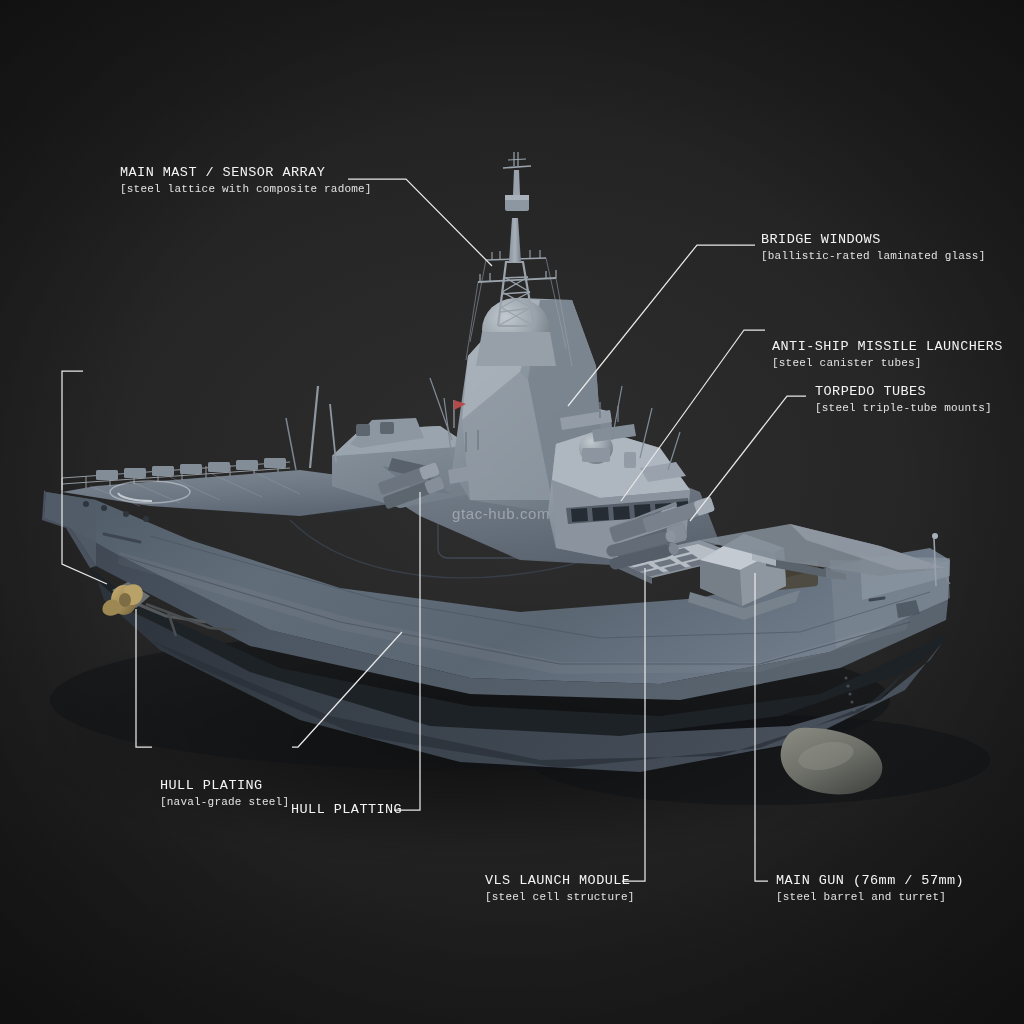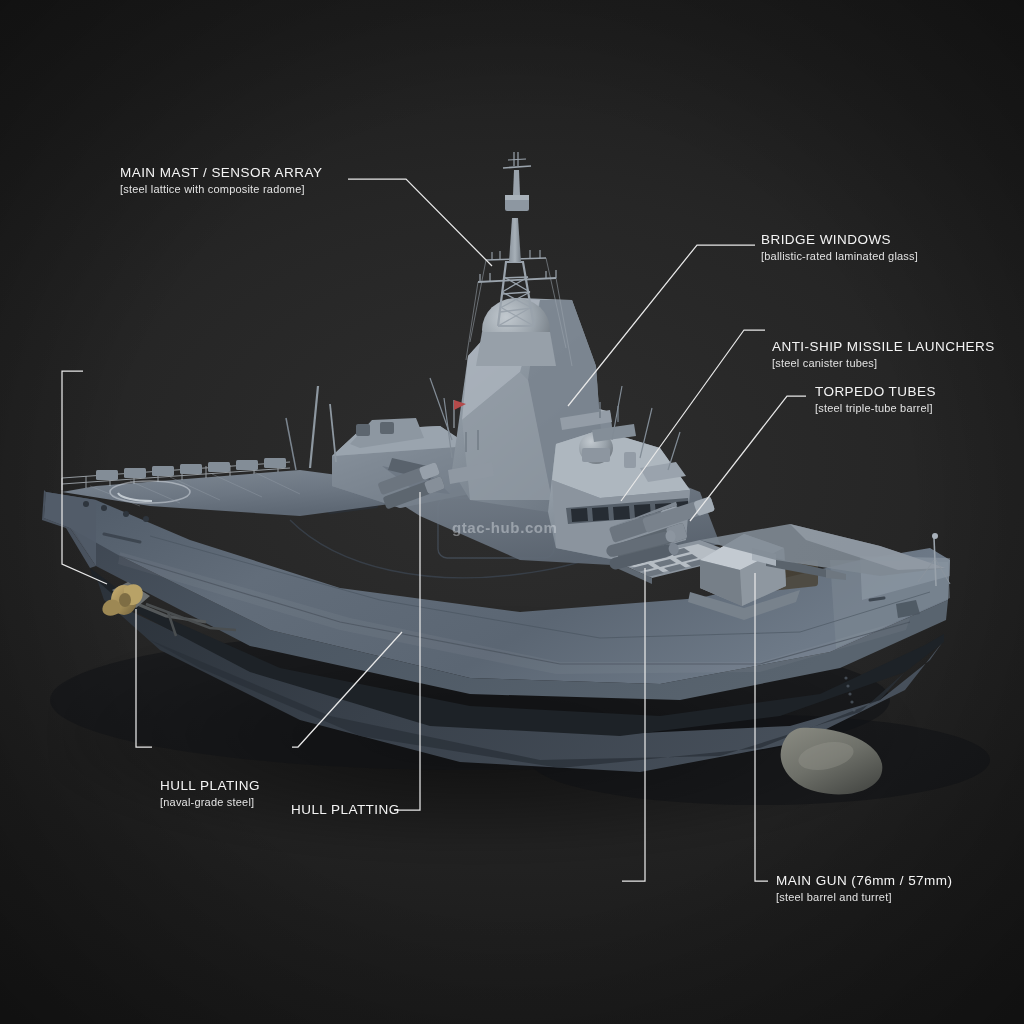--- a/index.html
+++ b/index.html
@@ -14,21 +14,21 @@
   #vignette{position:absolute;inset:0;pointer-events:none;
     background:radial-gradient(ellipse 760px 760px at 50% 50%, rgba(0,0,0,0) 52%, rgba(0,0,0,.40) 100%);}
   #floorshadow{position:absolute;left:60px;top:600px;width:900px;height:300px;pointer-events:none;
     background:radial-gradient(ellipse 440px 120px at 46% 45%, rgba(0,0,0,.62) 0%, rgba(0,0,0,.30) 55%, rgba(0,0,0,0) 100%);
     filter:blur(8px);}
 
   svg.layer{position:absolute;left:0;top:0;width:1024px;height:1024px;}
   svg#ship{z-index:2;}
   svg#leaders{z-index:5;pointer-events:none;}
 
-  .callout{position:absolute;z-index:6;color:#f2f2f2;white-space:nowrap;}
+  .callout{position:absolute;z-index:6;color:#f2f2f2;white-space:nowrap;font-family:Liberation Mono, monospace;}
   .callout .t1{font-size:13.5px;letter-spacing:.45px;line-height:17px;color:#f4f4f4;}
   .callout .t2{font-size:11px;letter-spacing:.2px;line-height:17px;color:#e2e2e2;}
   .callout.r{text-align:left;}
   .wm{position:absolute;z-index:4;color:rgba(226,230,235,.42);font-size:15px;letter-spacing:.6px;
       font-family:"Liberation Sans", sans-serif;}
 </style>
 </head>
 <body>
 
 <div id="stage">
@@ -385,38 +385,42 @@
     <div class="t2">[ballistic-rated laminated glass]</div>
   </div>
 
   <div class="callout r" style="left:772px;top:315px;margin-top:23px;">
     <div class="t1">ANTI-SHIP MISSILE LAUNCHERS</div>
     <div class="t2">[steel canister tubes]</div>
   </div>
 
   <div class="callout r" style="left:815px;top:383px;">
     <div class="t1">TORPEDO TUBES</div>
-    <div class="t2">[steel triple-tube barrel]</div>
+    <div class="t2">[steel triple-tube mounts]</div>
   </div>
 
   <div class="callout" style="left:89px;top:357px;">
   </div>
 
   <div class="callout" style="left:160px;top:738px;margin-top:39px;">
     <div class="t1">HULL PLATING</div>
     <div class="t2">[naval-grade steel]</div>
   </div>
 
   <div class="callout" style="left:291px;top:801px;">
     <div class="t1">HULL PLATTING</div>
   </div>
 
+  <div class="callout" style="left:485px;top:872px;">
+    <div class="t1">VLS LAUNCH MODULE</div>
+    <div class="t2">[steel cell structure]</div>
+  </div>
 
   <div class="callout" style="left:776px;top:872px;">
     <div class="t1">MAIN GUN (76mm / 57mm)</div>
     <div class="t2">[steel barrel and turret]</div>
   </div>
 
-  <div class="wm" style="left:452px;top:519px;font-weight:bold;">gtac-hub.com</div>
+  <div class="wm" style="left:452px;top:505px;">gtac-hub.com</div>
 
   <div id="floorshadow"></div>
   <div id="vignette"></div>
 </div>
 
 </body></html>

